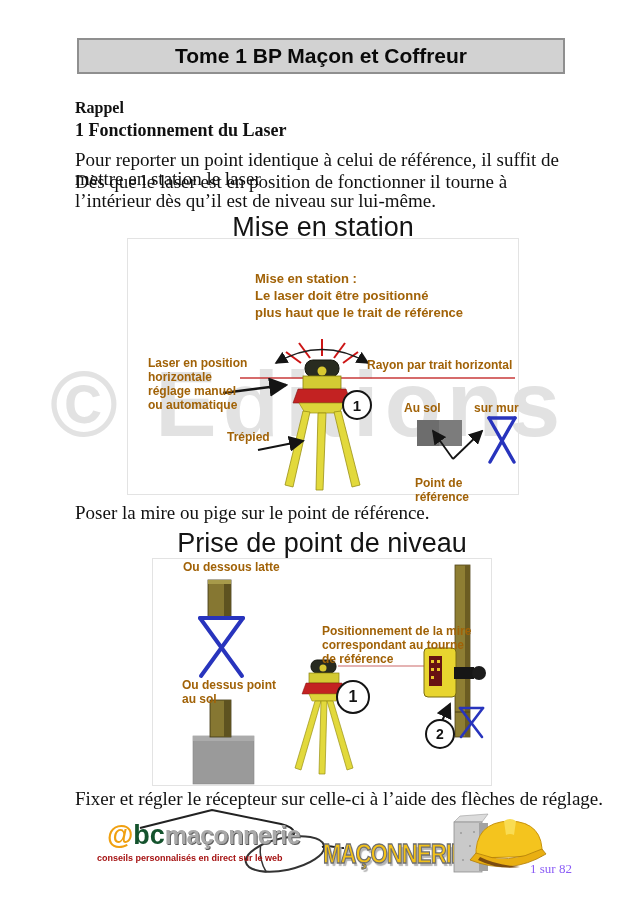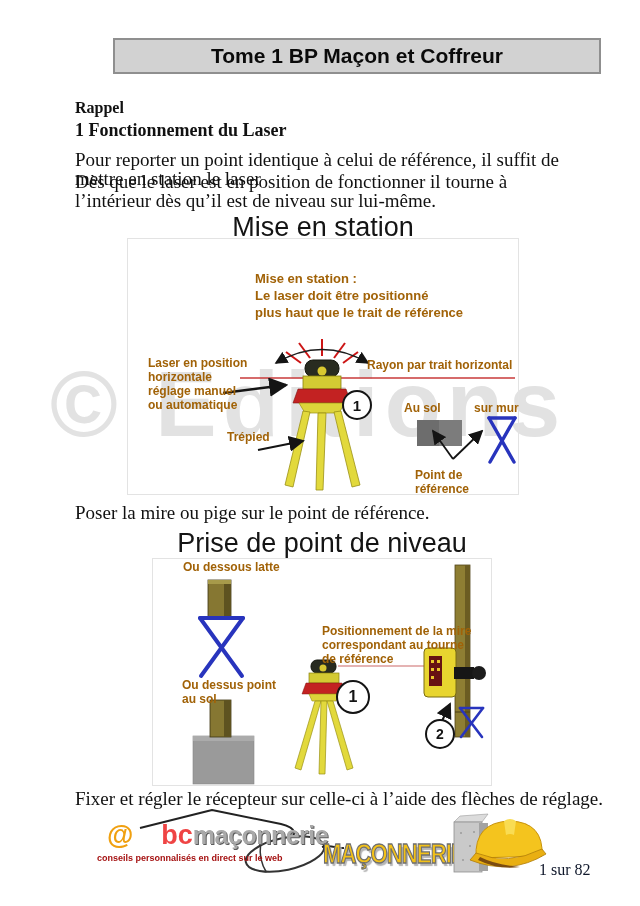--- a/index.html
+++ b/index.html
@@ -2,21 +2,21 @@
 <html><head>
 <meta charset="utf-8">
 <style>
   html,body{margin:0;padding:0;background:#ffffff;}
   #page{position:relative;width:640px;height:906px;background:#ffffff;overflow:hidden;
         font-family:"Liberation Serif",serif;color:#111;}
   .abs{position:absolute;}
   
   #header-box{left:77px;top:38px;width:484px;height:32px;background:#d2d2d2;
               border:2px solid #8f8f8f;text-align:center;line-height:31px;
-              font-family:"Liberation Sans",sans-serif;font-weight:bold;font-size:21px;color:#0a0a0a;z-index:3;margin-left:36px;}
+              font-family:"Liberation Sans",sans-serif;font-weight:bold;font-size:21px;color:#0a0a0a;z-index:3;}
   
   .doc-h1{font-weight:bold;font-size:16px;z-index:3;}
   .doc-h2{font-weight:bold;font-size:18px;z-index:3;text-align:right;}
   .doc-p{font-size:19px;line-height:19px;z-index:3;}
   
   .wm{font-family:"Liberation Sans",sans-serif;font-weight:bold;color:#e2e2e2;z-index:0;white-space:nowrap;}
   #wm1{left:50px;top:352px;font-size:92px;letter-spacing:6px;}
   #wm2{left:52px;top:428px;font-size:100px;letter-spacing:14px;}
   
   .figure{z-index:1;}
@@ -27,29 +27,29 @@
   .lbl{position:absolute;font-family:"Liberation Sans",sans-serif;font-weight:bold;
        font-size:12px;line-height:14px;color:#a16207;white-space:pre-line;z-index:2;}
   .marker{position:absolute;background:#fff;border:2px solid #141414;border-radius:50%;
           font-family:"Liberation Sans",sans-serif;font-weight:bold;color:#141414;
           display:flex;align-items:center;justify-content:center;z-index:2;}
   
   #logo-block{left:95px;top:806px;width:250px;height:74px;z-index:3;}
   #logo-text{position:absolute;left:12px;top:14px;font-family:"Liberation Sans",sans-serif;
              font-weight:bold;white-space:nowrap;}
   .logo-at{color:#f0a010;font-size:27px;}
-  .logo-bc{color:#ef4444;font-size:27px;margin-left:28px;}
+  .logo-bc{color:#14532d;font-size:27px;}
   .logo-word{color:#a9a9a9;font-size:25px;text-shadow:1px 1px 0 #5c5c5c;letter-spacing:-0.5px;}
   #logo-tagline{position:absolute;left:2px;top:47px;font-family:"Liberation Sans",sans-serif;
                 font-weight:bold;font-size:9px;color:#a51212;white-space:nowrap;}
   #brand{left:323px;top:838px;font-family:"Liberation Sans",sans-serif;font-weight:bold;
          font-size:24px;color:#f3c118;letter-spacing:-1px;
          -webkit-text-stroke:1.1px #6f6f6f;text-shadow:2px 2px 1px #b5b5b5;
          transform:scale(0.92,1.15);transform-origin:top left;z-index:3;}
-  #page-indicator{left:530px;top:861px;font-size:16px;color:#0f172a;z-index:3;margin-left:9px;}
+  #page-indicator{left:530px;top:861px;font-size:13px;color:#8b5cf6;z-index:3;}
 </style>
 </head>
 <body>
 
 <div id="page">
 
   <div class="abs wm" id="wm1">© Editions</div>
 
   <div class="abs" id="header-box">
     <span>Tome 1 BP Maçon et Coffreur</span>
@@ -119,21 +119,21 @@
 Le laser doit être positionné
 plus haut que le trait de référence</div>
     <div class="lbl" style="left:21px;top:144px;">Laser en position
 horizontale
 réglage manuel
 ou automatique</div>
     <div class="lbl" style="left:240px;top:146px;white-space:nowrap;">Rayon par trait horizontal</div>
     <div class="lbl" style="left:100px;top:218px;">Trépied</div>
     <div class="lbl" style="left:277px;top:189px;">Au sol</div>
     <div class="lbl" style="left:347px;top:189px;">sur mur</div>
-    <div class="lbl" style="left:288px;top:256px;">Point de référence</div>
+    <div class="lbl" style="left:288px;top:264px;">Point de référence</div>
     <div class="marker" style="left:215px;top:178px;width:26px;height:26px;font-size:15px;">1</div>
   </div>
 
   <div class="abs doc-p" style="left:75px;top:503px;">Poser la mire ou pige sur le point de référence.</div>
 
   <div class="abs figure" style="left:152px;top:528px;width:340px;height:258px;">
     <div class="fig-title">Prise de point de niveau</div>
     <div class="fig-box" style="left:0;top:30px;right:0;bottom:0;"></div>
 
     <svg class="fig-svg" width="340" height="258" viewBox="0 0 340 258">

